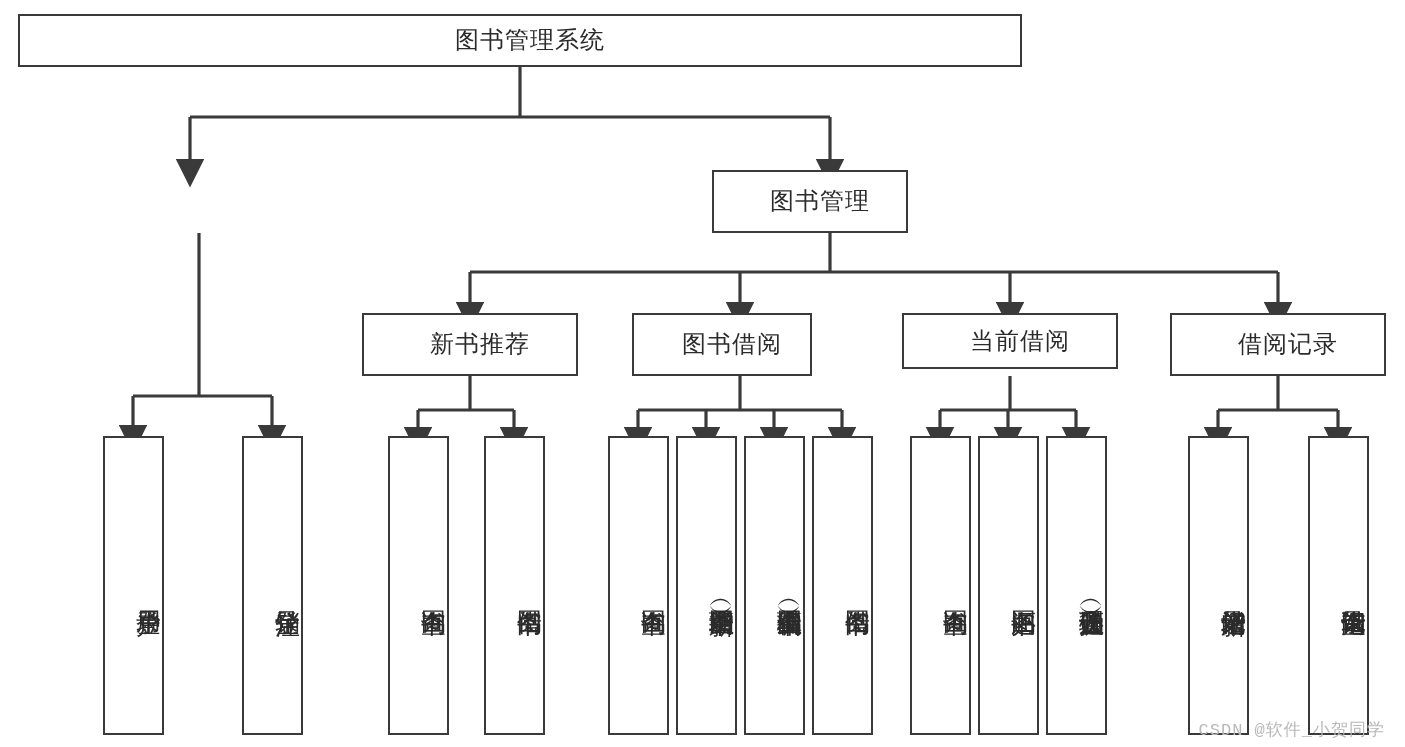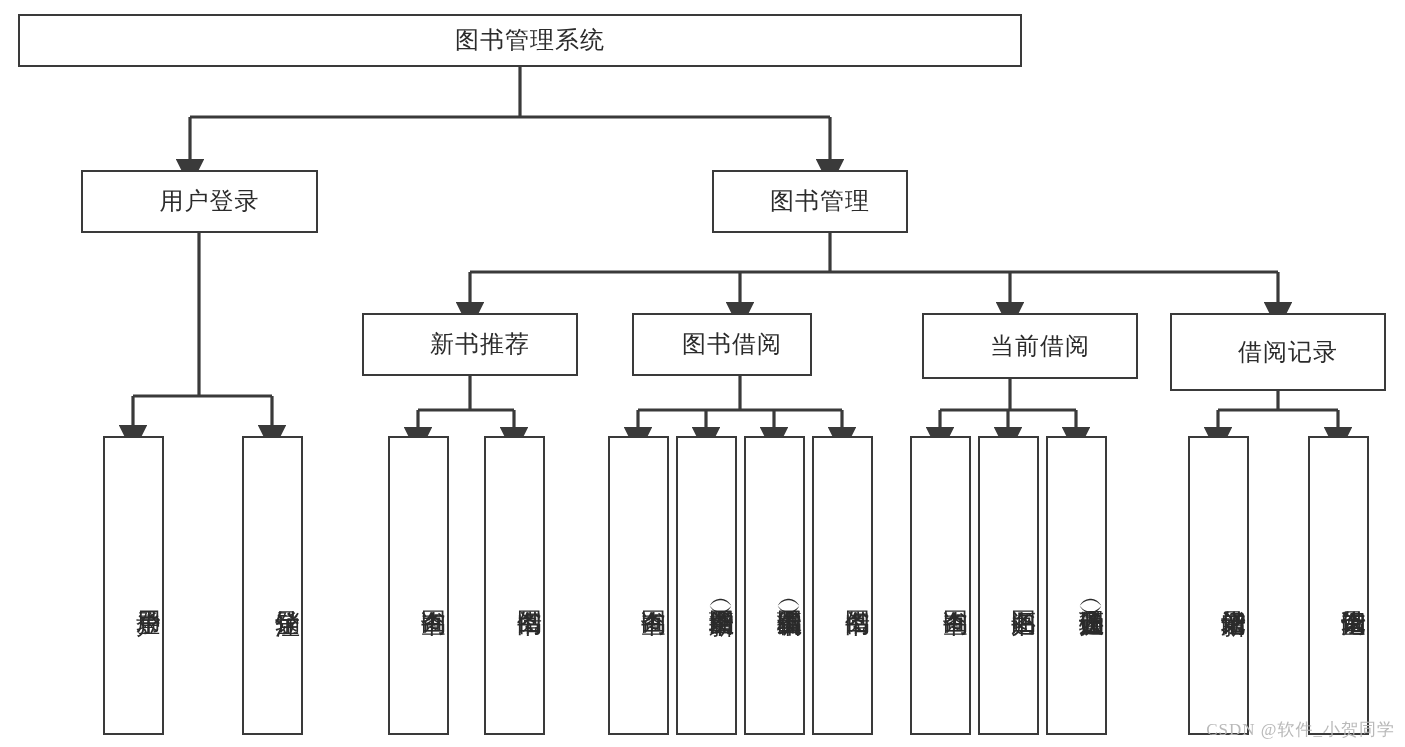--- a/index.html
+++ b/index.html
@@ -41,27 +41,27 @@
   }
   .node.vert > span{
     writing-mode:vertical-rl;
     text-orientation:upright;
     white-space:nowrap;
     display:block;
   }
 
   #watermark{
     position:absolute;
-    right:10px;
+    right:20px;
     bottom:6px;
     font-size:17px;
     color:#b9b9b9;
     letter-spacing:1px;
     white-space:nowrap;
-    font-family:Liberation Serif, serif;
+    font-family:Liberation Mono, monospace;
   }
 </style>
 </head>
 <body>
 
 <div id="stage">
 
   <svg id="wires" viewBox="0 0 1405 747" xmlns="http://www.w3.org/2000/svg">
     <defs>
       <marker id="arw" markerWidth="9" markerHeight="9" refX="1" refY="4.5" orient="auto" markerUnits="strokeWidth">
@@ -109,37 +109,34 @@
       <path d="M1218,410 L1338,410"></path>
       <path d="M1218,410 L1218,430" marker-end="url(#arw)"></path>
       <path d="M1338,410 L1338,430" marker-end="url(#arw)"></path>
     </g>
   </svg>
 
   <div class="node horiz" style="left:18px;top:14px;width:1004px;height:53px;">
     <span>图书管理系统</span>
   </div>
 
-  <div class="node horiz" style="left:81px;top:170px;width:237px;height:63px;">
-    <span>用户登录</span>
-  </div>
   <div class="node horiz" style="left:712px;top:170px;width:196px;height:63px;">
     <span>图书管理</span>
   </div>
 
   <div class="node horiz" style="left:362px;top:313px;width:216px;height:63px;text-align:center;">
     <span>新书推荐</span>
   </div>
   <div class="node horiz" style="left:632px;top:313px;width:180px;height:63px;">
     <span>图书借阅</span>
   </div>
-  <div class="node horiz" style="left:902px;top:313px;width:216px;height:66px;margin-left:20px;">
+  <div class="node horiz" style="left:902px;top:313px;width:216px;height:56px;">
     <span>当前借阅</span>
   </div>
-  <div class="node horiz" style="left:1170px;top:313px;width:216px;height:78px;">
+  <div class="node horiz" style="left:1170px;top:313px;width:216px;height:63px;">
     <span>借阅记录</span>
   </div>
 
   <div class="node vert" style="left:103px;top:436px;width:61px;height:299px;">
     <span>用户登录</span>
   </div>
   <div class="node vert" style="left:242px;top:436px;width:61px;height:299px;">
     <span>注销登录</span>
   </div>
 

